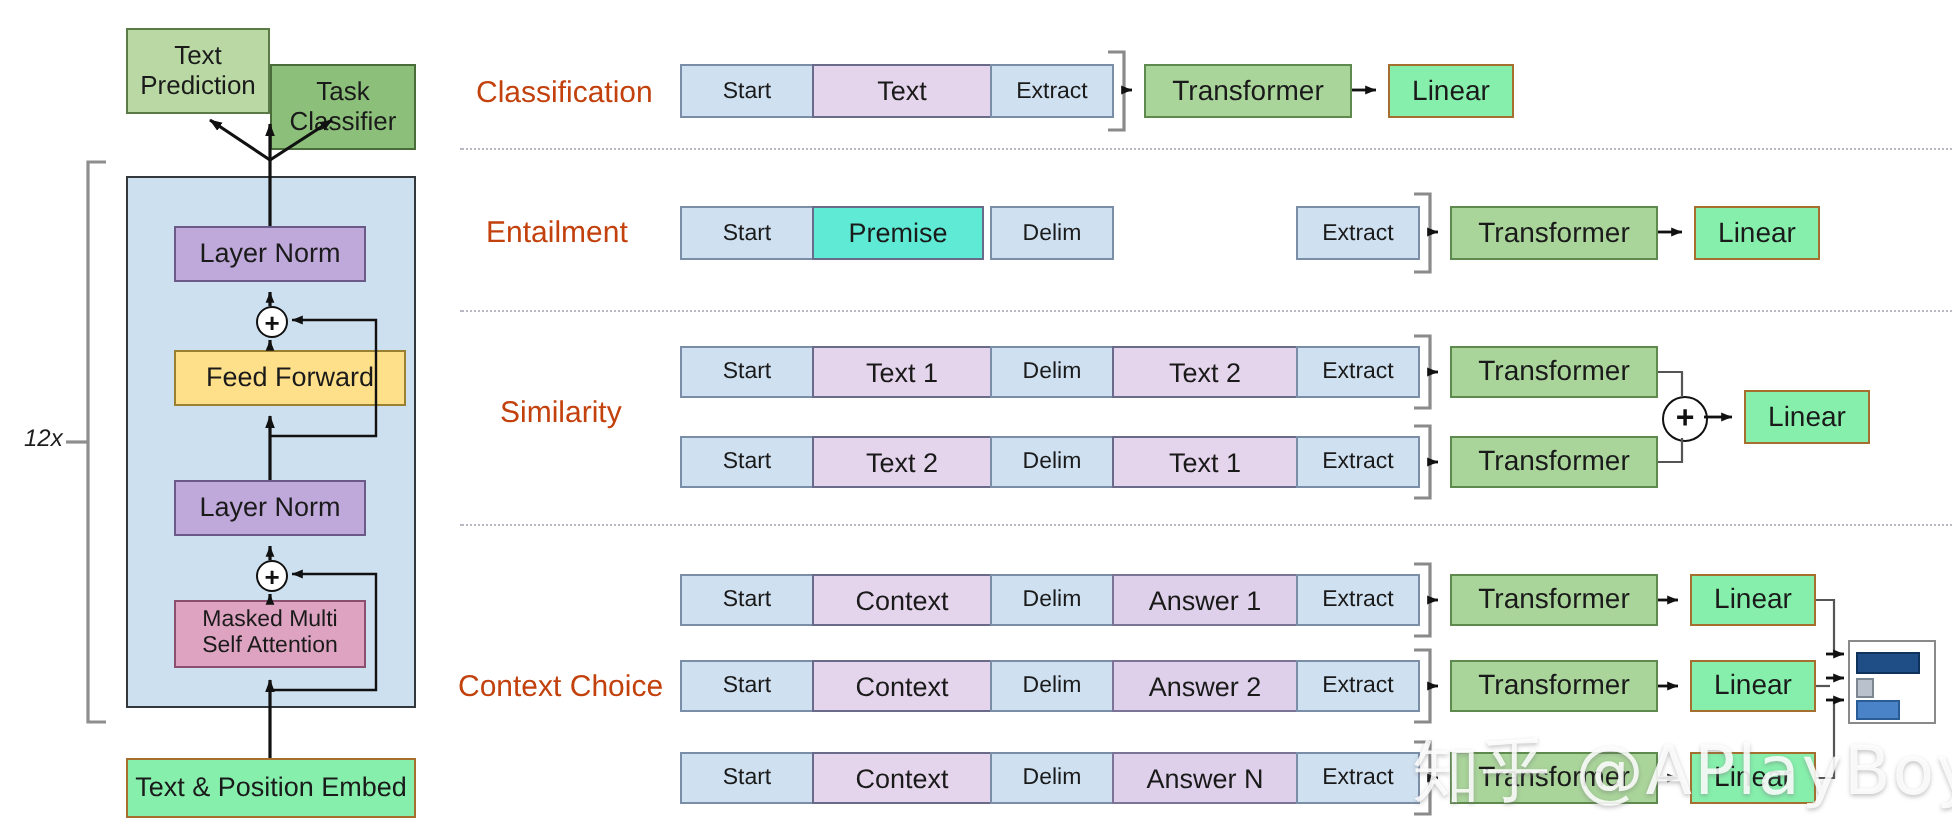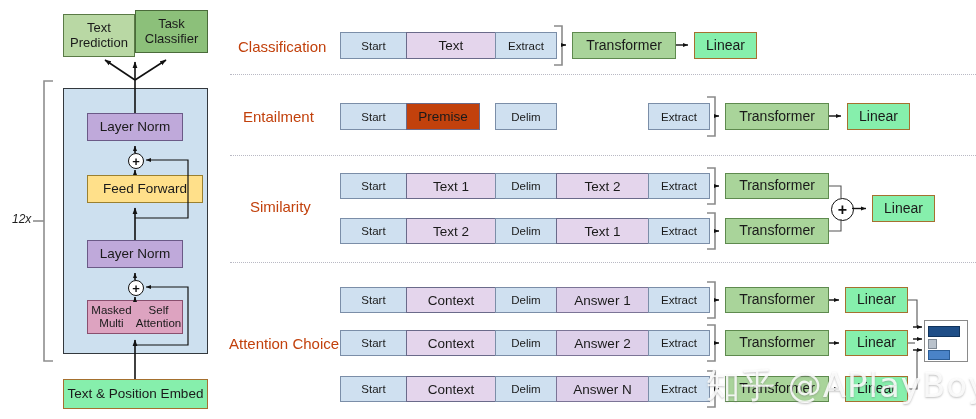--- a/index.html
+++ b/index.html
@@ -51,61 +51,61 @@
 <body>
 
 <div id="root">
 
   <div class="box c-blueblock" style="left:63px;top:88px;width:145px;height:266px;"></div>
 
   <div class="box c-green-l" style="left:63px;top:14px;width:72px;height:43px;flex-direction:column;font-size:13px;">
     <span>Text</span>
     <span>Prediction</span>
   </div>
-  <div class="box c-green-d" style="left:135px;top:10px;width:73px;height:43px;flex-direction:column;font-size:13px;">
+  <div class="box c-green-d" style="left:135px;top:32px;width:73px;height:43px;flex-direction:column;font-size:13px;">
     <span>Task</span>
     <span>Classifier</span>
   </div>
 
   <div class="box c-purple" style="left:87px;top:113px;width:96px;height:28px;font-size:13.5px;">Layer Norm</div>
 
   <div class="box c-yellow" style="left:87px;top:175px;width:116px;height:28px;font-size:13.5px;">Feed Forward</div>
 
   <div class="box c-purple" style="left:87px;top:240px;width:96px;height:28px;font-size:13.5px;">Layer Norm</div>
 
-  <div class="box c-pink" style="left:87px;top:300px;width:96px;height:34px;flex-direction:row;font-size:11.5px;">
+  <div class="box c-pink" style="left:87px;top:300px;width:96px;height:34px;flex-direction:column;font-size:11.5px;">
     <span>Masked Multi</span>
     <span>Self Attention</span>
   </div>
 
   <div class="box c-orange" style="left:63px;top:379px;width:145px;height:30px;font-size:13.5px;">Text &amp; Position Embed</div>
 
   <div class="plus" style="left:128px;top:153px;width:14px;height:14px;">+</div>
   <div class="plus" style="left:128px;top:280px;width:14px;height:14px;">+</div>
 
   <div class="lbl-sm" style="left:12px;top:212px;font-style:italic;">12x</div>
 
   <div class="lbl" style="left:238px;top:38px;">Classification</div>
   <div class="lbl" style="left:243px;top:108px;">Entailment</div>
   <div class="lbl" style="left:250px;top:198px;">Similarity</div>
-  <div class="lbl" style="left:229px;top:335px;">Attention Choice</div>
+  <div class="lbl" style="left:229px;top:335px;">Context Choice</div>
 
   <div class="divider" style="left:230px;top:74px;width:746px;"></div>
   <div class="divider" style="left:230px;top:155px;width:746px;"></div>
   <div class="divider" style="left:230px;top:262px;width:746px;"></div>
 
   <div class="seg c-blue-pale small" style="left:340px;top:32px;width:67px;height:27px;">Start</div>
   <div class="seg" style="left:406px;top:32px;width:90px;height:27px;background:#e4d5ec;font-size:13.5px;">Text</div>
   <div class="seg c-blue-pale small" style="left:495px;top:32px;width:62px;height:27px;">Extract</div>
 
   <div class="box c-green" style="left:572px;top:32px;width:104px;height:27px;font-size:14px;">Transformer</div>
   <div class="box c-orange" style="left:694px;top:32px;width:63px;height:27px;font-size:14px;">Linear</div>
 
   <div class="seg c-blue-pale small" style="left:340px;top:103px;width:67px;height:27px;">Start</div>
-  <div class="seg" style="left:406px;top:103px;width:74px;height:27px;background:#c2410c;font-size:13.5px;">Premise</div>
+  <div class="seg" style="left:406px;top:103px;width:86px;height:27px;background:#5eead4;font-size:13.5px;">Premise</div>
   <div class="seg c-blue-pale small" style="left:495px;top:103px;width:62px;height:27px;">Delim</div>
   <div class="seg c-blue-pale small" style="left:648px;top:103px;width:62px;height:27px;">Extract</div>
 
   <div class="box c-green" style="left:725px;top:103px;width:104px;height:27px;font-size:14px;">Transformer</div>
   <div class="box c-orange" style="left:847px;top:103px;width:63px;height:27px;font-size:14px;">Linear</div>
 
   <div class="seg c-blue-pale small" style="left:340px;top:173px;width:67px;height:26px;">Start</div>
   <div class="seg" style="left:406px;top:173px;width:90px;height:26px;background:#e4d5ec;font-size:13.5px;">Text 1</div>
   <div class="seg c-blue-pale small" style="left:495px;top:173px;width:62px;height:26px;">Delim</div>
   <div class="seg" style="left:556px;top:173px;width:93px;height:26px;background:#e4d5ec;font-size:13.5px;">Text 2</div>

